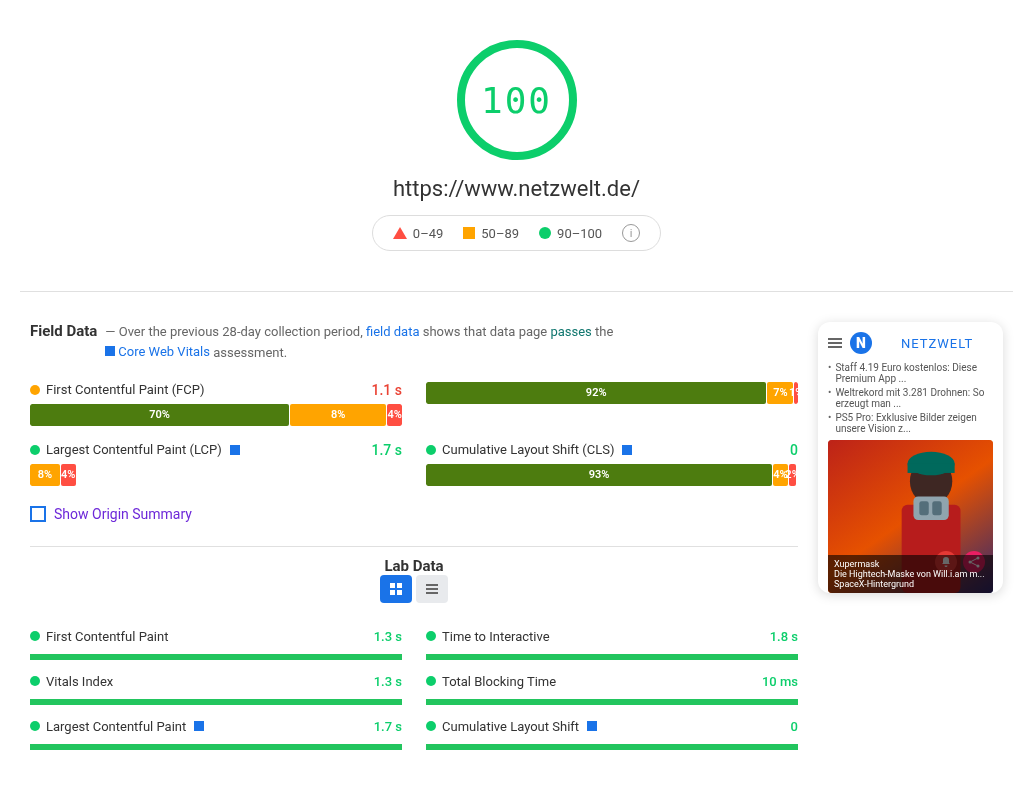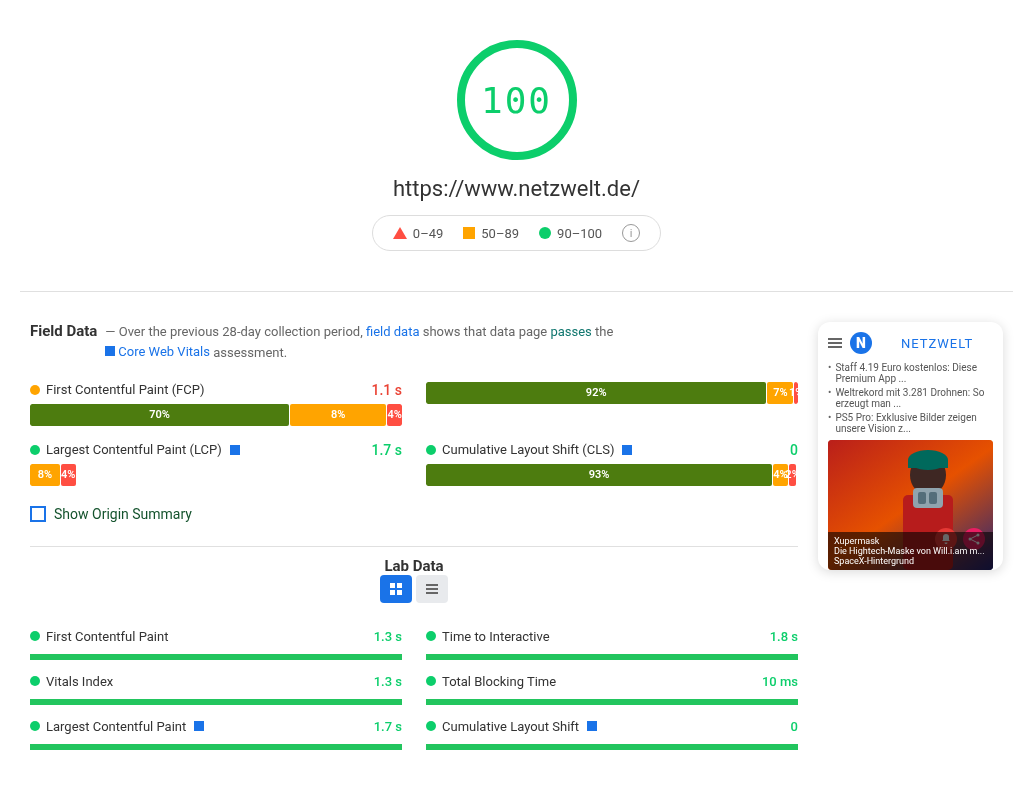--- a/index.html
+++ b/index.html
@@ -232,21 +232,21 @@
       margin-bottom: 24px;
     }
     .checkbox-box {
       width: 16px;
       height: 16px;
       border: 2px solid #1a73e8;
       display: inline-block;
       flex-shrink: 0;
     }
     .show-origin-label {
-      color: #14532d;
+      color: #6d28d9;
       font-size: 14px;
       cursor: pointer;
     }
     
     .lab-data-header {
       display: flex;
       align-items: center;
       justify-content: space-between;
       margin-bottom: 16px;
       flex-direction: column;
@@ -339,21 +339,21 @@
       margin-bottom: 3px;
     }
     .preview-list li::before {
       content: '•';
       color: #666;
       font-size: 10px;
     }
     .preview-image-container {
       position: relative;
       width: 100%;
-      height: 130px;
+      height: 153px;
       background: linear-gradient(135deg, #c0392b 0%, #e67e22 60%, #2c3e50 100%);
       border-radius: 4px;
       overflow: hidden;
       margin-bottom: 0;
     }
     .preview-image-label {
       position: absolute;
       bottom: 0;
       left: 0;
       right: 0;

